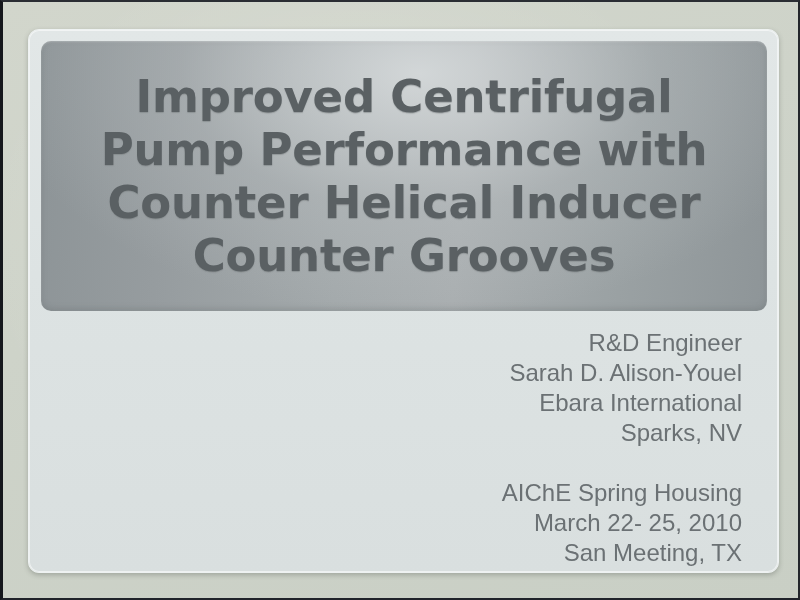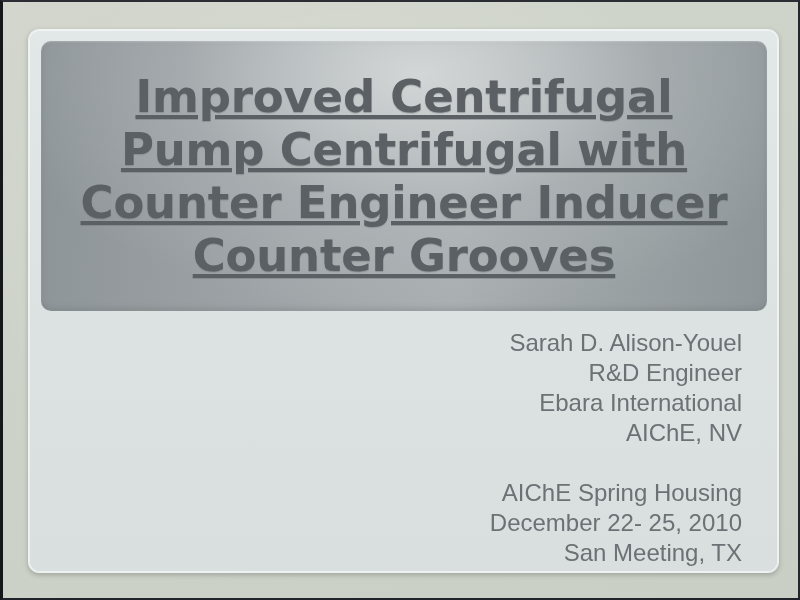--- a/index.html
+++ b/index.html
@@ -75,21 +75,21 @@
     color: #5a6063;
     font-family: "DejaVu Sans", sans-serif;
     font-weight: bold;
     font-size: 45px;
     line-height: 53px;
     letter-spacing: -0.2px;
     text-shadow: 0 1px 1px rgba(120,126,128,0.55);
     padding: 0 6px;
     box-sizing: border-box;
   }
-  #title-text .tline { display: block; white-space: nowrap; text-decoration: underline; }
+  #title-text .tline { display: block; white-space: nowrap; }
 
   
   #subtitle-block {
     position: absolute;
     left: 12px;
     top: 298px;
     width: 726px;
     text-align: right;
     padding-right: 25px;
     box-sizing: border-box;
@@ -107,39 +107,39 @@
 
 <div id="slide-frame">
 
   <div id="bg-vignette"></div>
 
   <div id="slide-card">
 
     <div id="title-plaque">
       <div id="title-text">
         <span class="tline">Improved Centrifugal</span>
-        <span class="tline">Pump Centrifugal with</span>
-        <span class="tline">Counter Engineer Inducer</span>
+        <span class="tline">Pump Performance with</span>
+        <span class="tline">Counter Helical Inducer</span>
         <span class="tline">Counter Grooves</span>
       </div>
     </div>
 
     <div id="subtitle-block">
 
       <div class="sub-group">
+        <span class="sub-line">R&amp;D Engineer</span>
         <span class="sub-line">Sarah D. Alison-Youel</span>
-        <span class="sub-line">R&amp;D Engineer</span>
         <span class="sub-line">Ebara International</span>
-        <span class="sub-line">AIChE, NV</span>
+        <span class="sub-line">Sparks, NV</span>
       </div>
 
       <div class="group-gap"></div>
 
       <div class="sub-group">
         <span class="sub-line">AIChE Spring Housing</span>
-        <span class="sub-line">December 22- 25, 2010</span>
+        <span class="sub-line">March 22- 25, 2010</span>
         <span class="sub-line">San Meeting, TX</span>
       </div>
 
     </div>
 
   </div>
 </div>
 
 </body></html>

